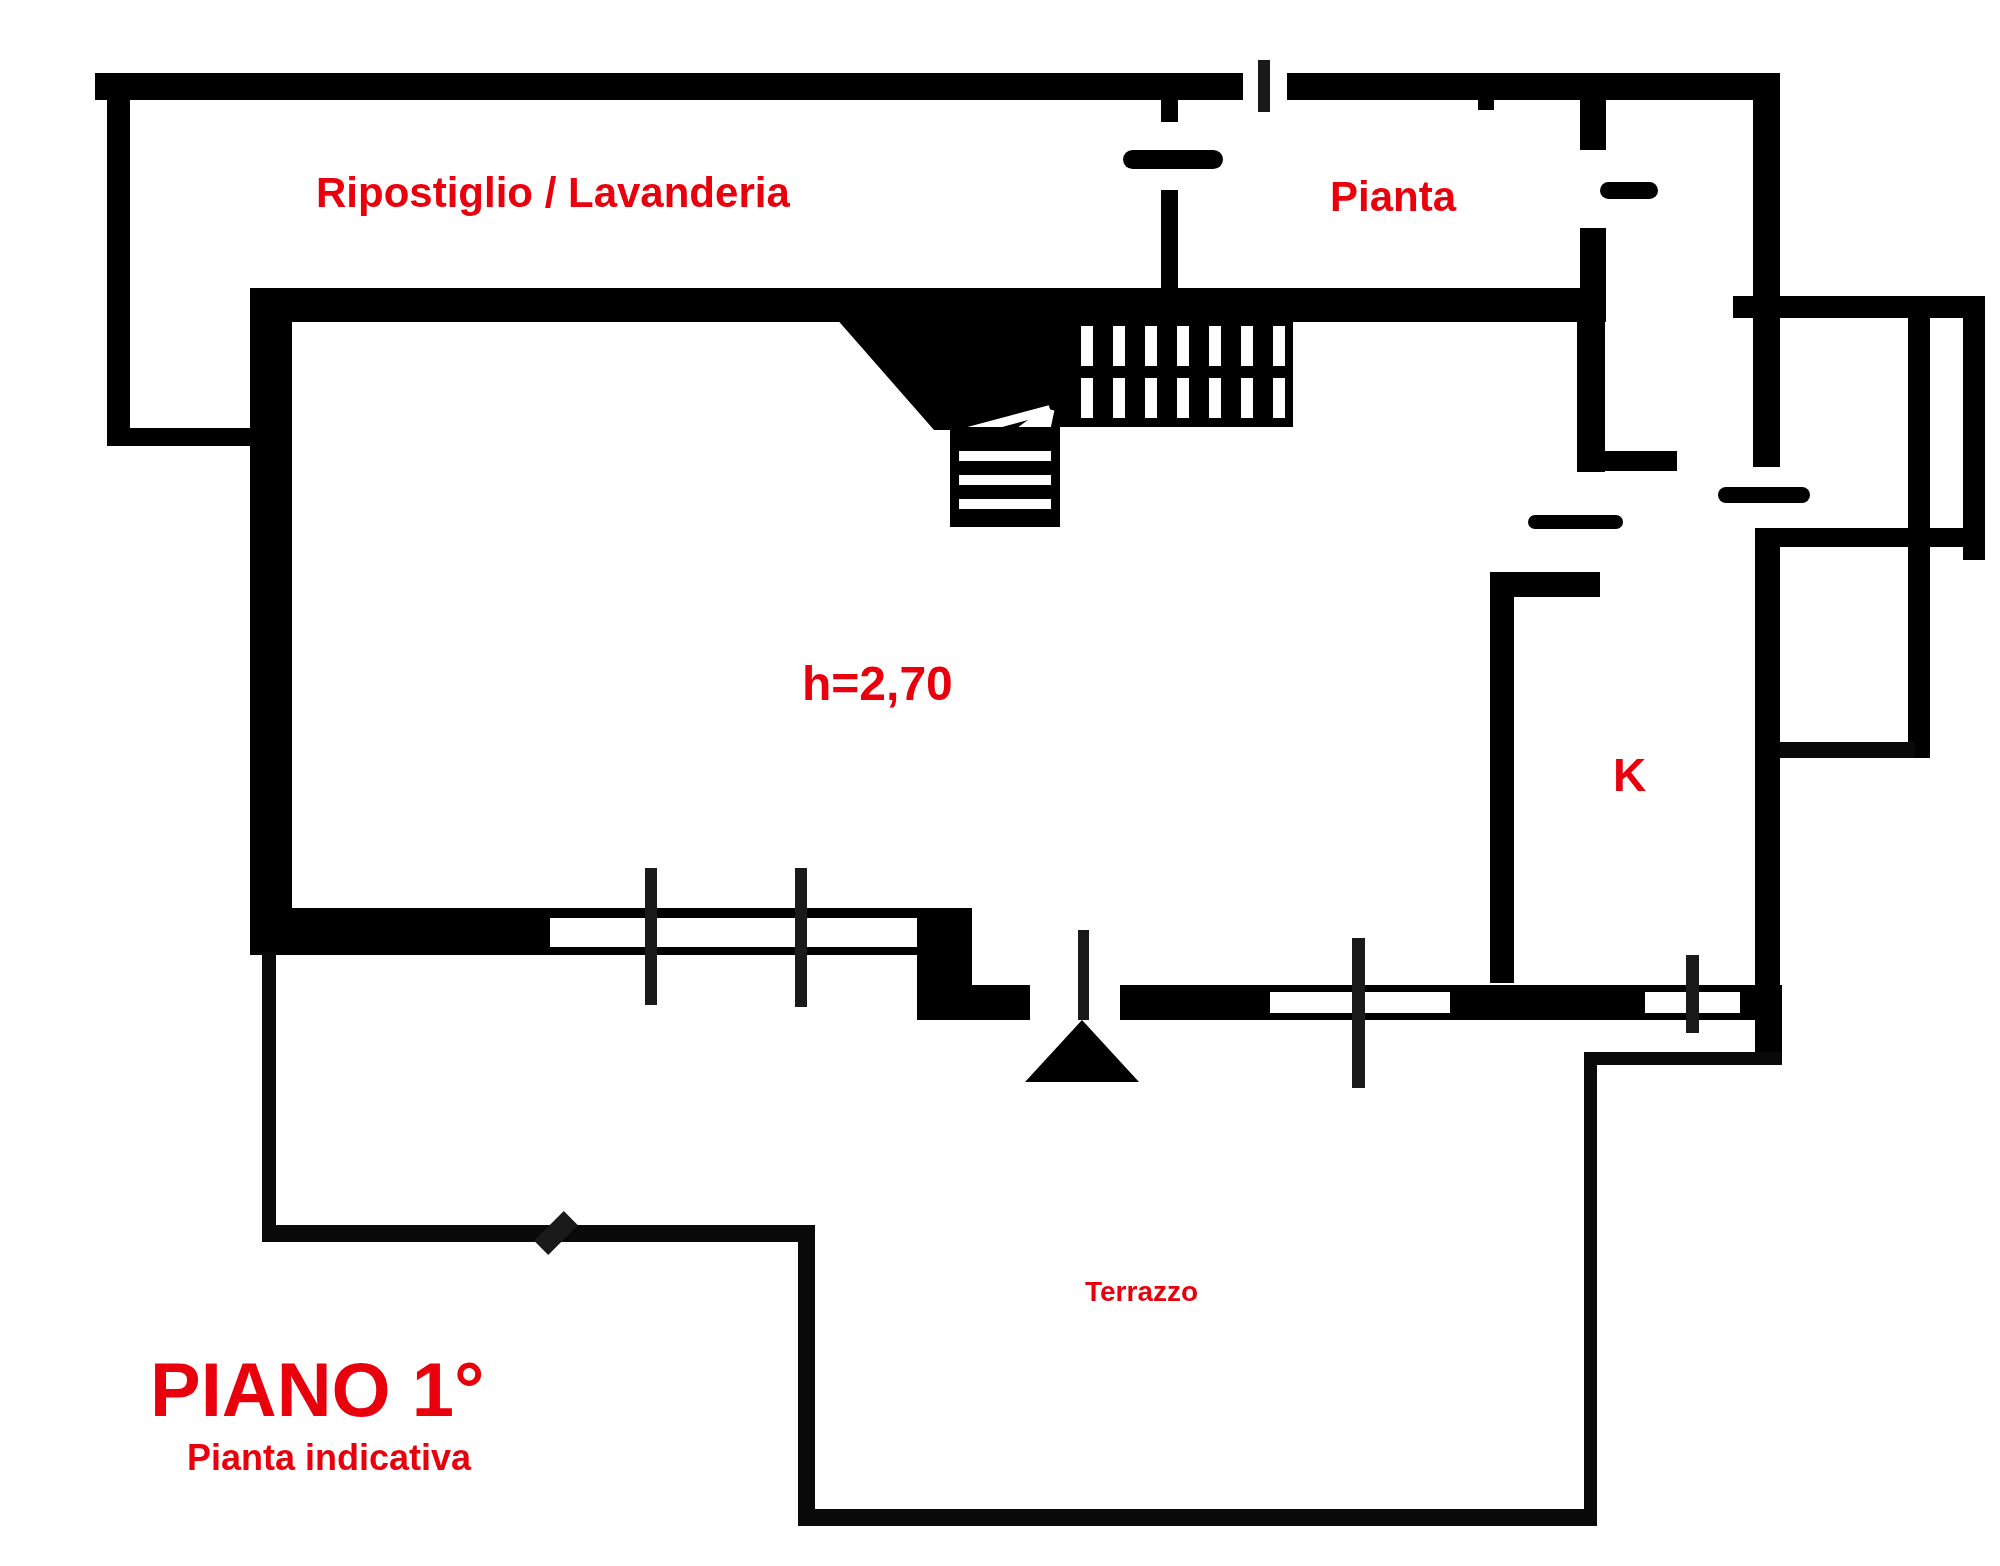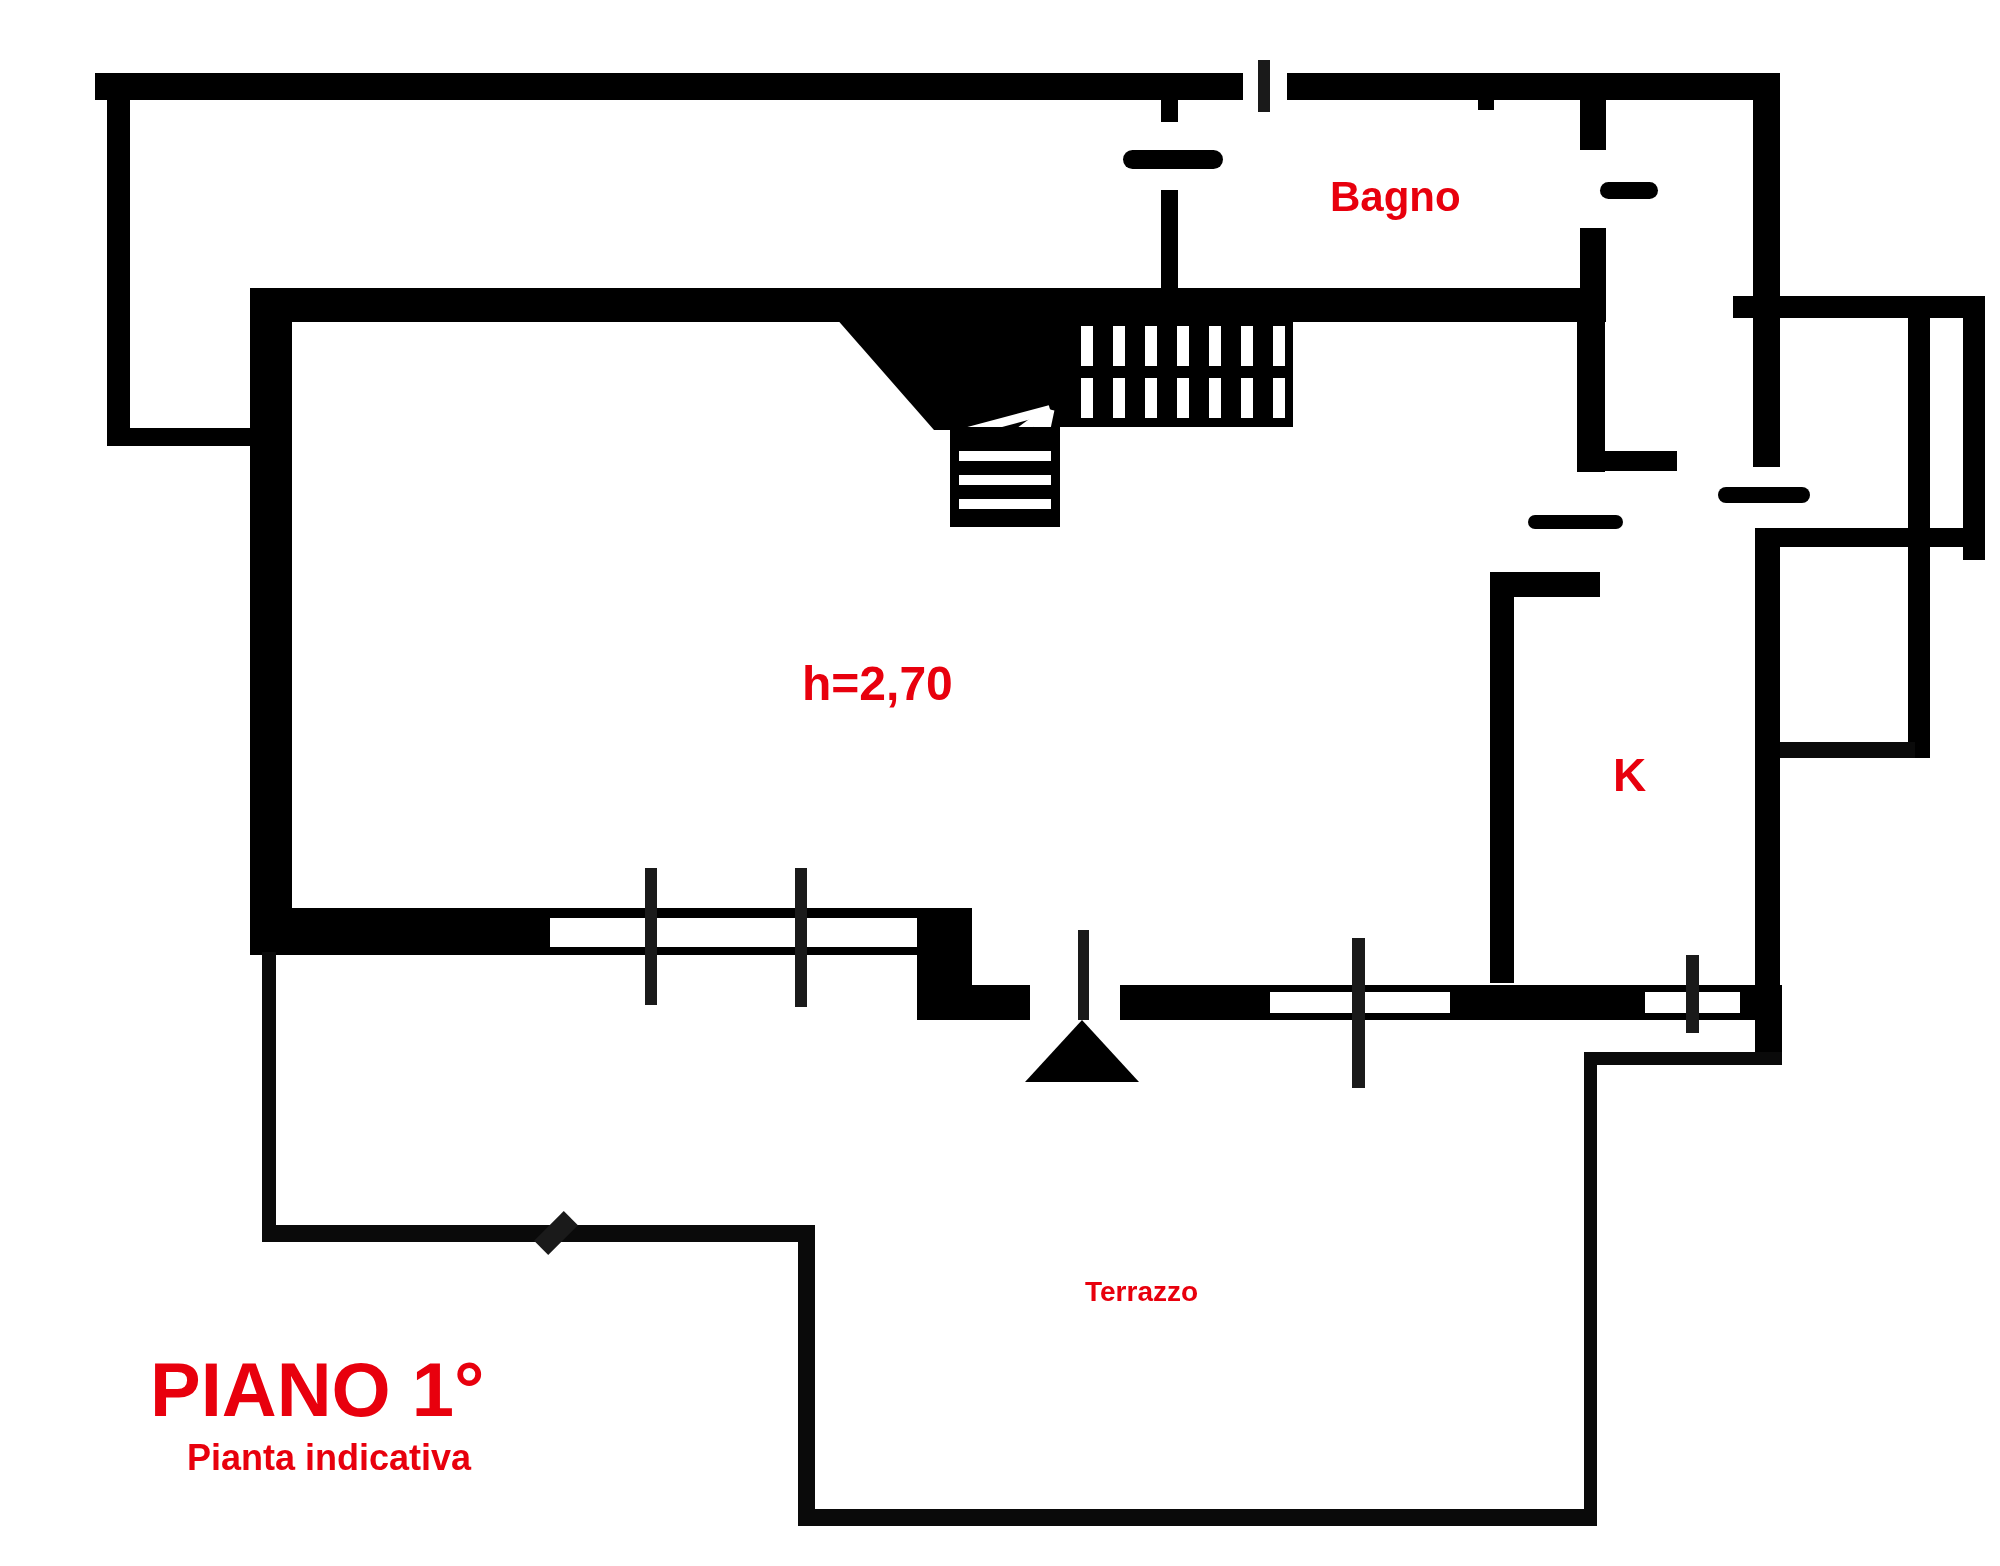--- a/index.html
+++ b/index.html
@@ -107,20 +107,21 @@
   </div>
 
   <div class="thin" style="left:262px;top:952px;width:14px;height:290px;"></div>
   <div class="thin" style="left:262px;top:1225px;width:553px;height:17px;"></div>
   <div class="tick" style="left:546px;top:1212px;width:20px;height:42px;transform:rotate(45deg);"></div>
   <div class="thin" style="left:798px;top:1225px;width:17px;height:300px;"></div>
   <div class="thin" style="left:798px;top:1509px;width:799px;height:17px;"></div>
   <div class="thin" style="left:1584px;top:1052px;width:13px;height:474px;"></div>
   <div class="thin" style="left:1584px;top:1052px;width:198px;height:13px;"></div>
 
-  <div class="label lbl-bagno">Bagno</div>
+  <div class="label lbl-ripostiglio">Ripostiglio / Lavanderia</div>
+  <div class="label lbl-bagno">Pianta</div>
   <div class="label lbl-h">h=2,70</div>
   <div class="label lbl-k">K</div>
   <div class="label lbl-terrazzo">Terrazzo</div>
   <div class="label lbl-piano">PIANO 1°</div>
   <div class="label lbl-pianta">Pianta indicativa</div>
 
 </div>
 
 </body></html>

